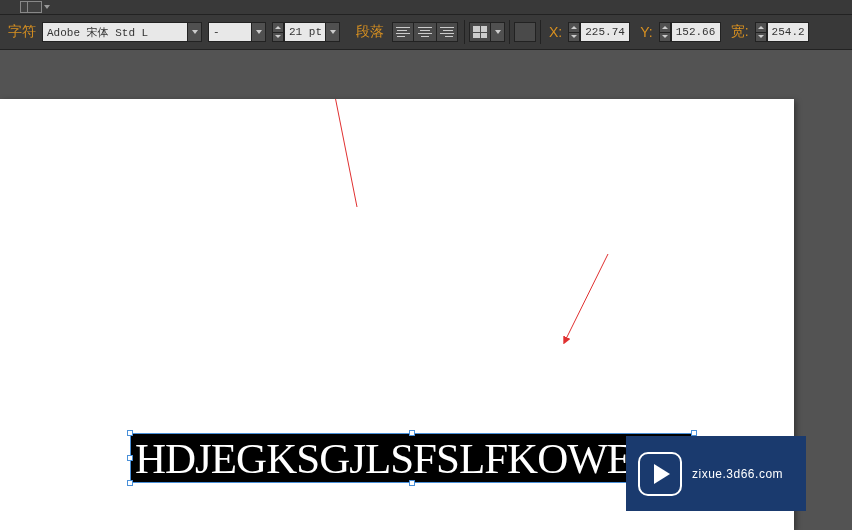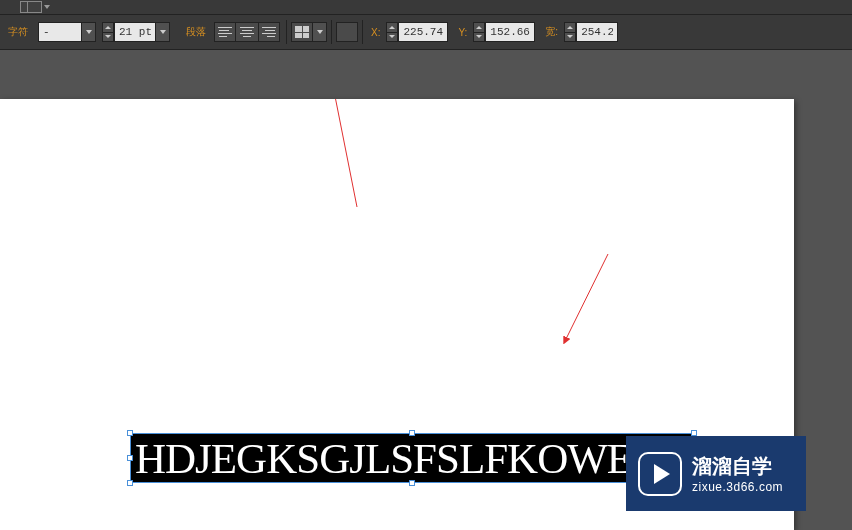--- a/index.html
+++ b/index.html
@@ -54,21 +54,21 @@
       border-top: 1px solid #222;
       border-bottom: 1px solid #222;
       display: flex;
       align-items: center;
       padding: 0 4px;
       gap: 2px;
     }
     
     .label-orange {
       color: #d89020;
-      font-size: 10px;
+      font-size: 14px;
       padding: 0 4px;
       white-space: nowrap;
     }
     
     .combo {
       display: flex;
       align-items: center;
       height: 20px;
     }
     
@@ -332,20 +332,26 @@
   <div class="tool-panel-icon">
     <div class="left-seg"></div>
   </div>
   <div class="dropdown-arrow-tiny"></div>
 </div>
 
 <div class="options-bar">
 
   <span class="label-orange">字符</span>
 
+  <div class="combo">
+    <input class="combo-input" style="width: 146px;" value="Adobe 宋体 Std L">
+    <div class="combo-btn">
+        <div class="arrow"></div>
+      </div>
+  </div>
 
   <div class="combo" style="margin-left:4px">
     <input class="combo-input" style="width: 44px;" value="-">
     <div class="combo-btn">
         <div class="arrow"></div>
       </div>
   </div>
 
   <div class="spinner" style="margin-left:4px">
     <div class="spinner-btns">
@@ -472,16 +478,15 @@
     </svg>
 
   </div>
 </div>
 
 <div class="watermark">
   <div class="watermark-logo">
     <div class="play"></div>
   </div>
   <div class="watermark-text">
-    <span class="watermark-title">溜溜自学</span>
     <span class="watermark-url">zixue.3d66.com</span>
   </div>
 </div>
 
 </body></html>

